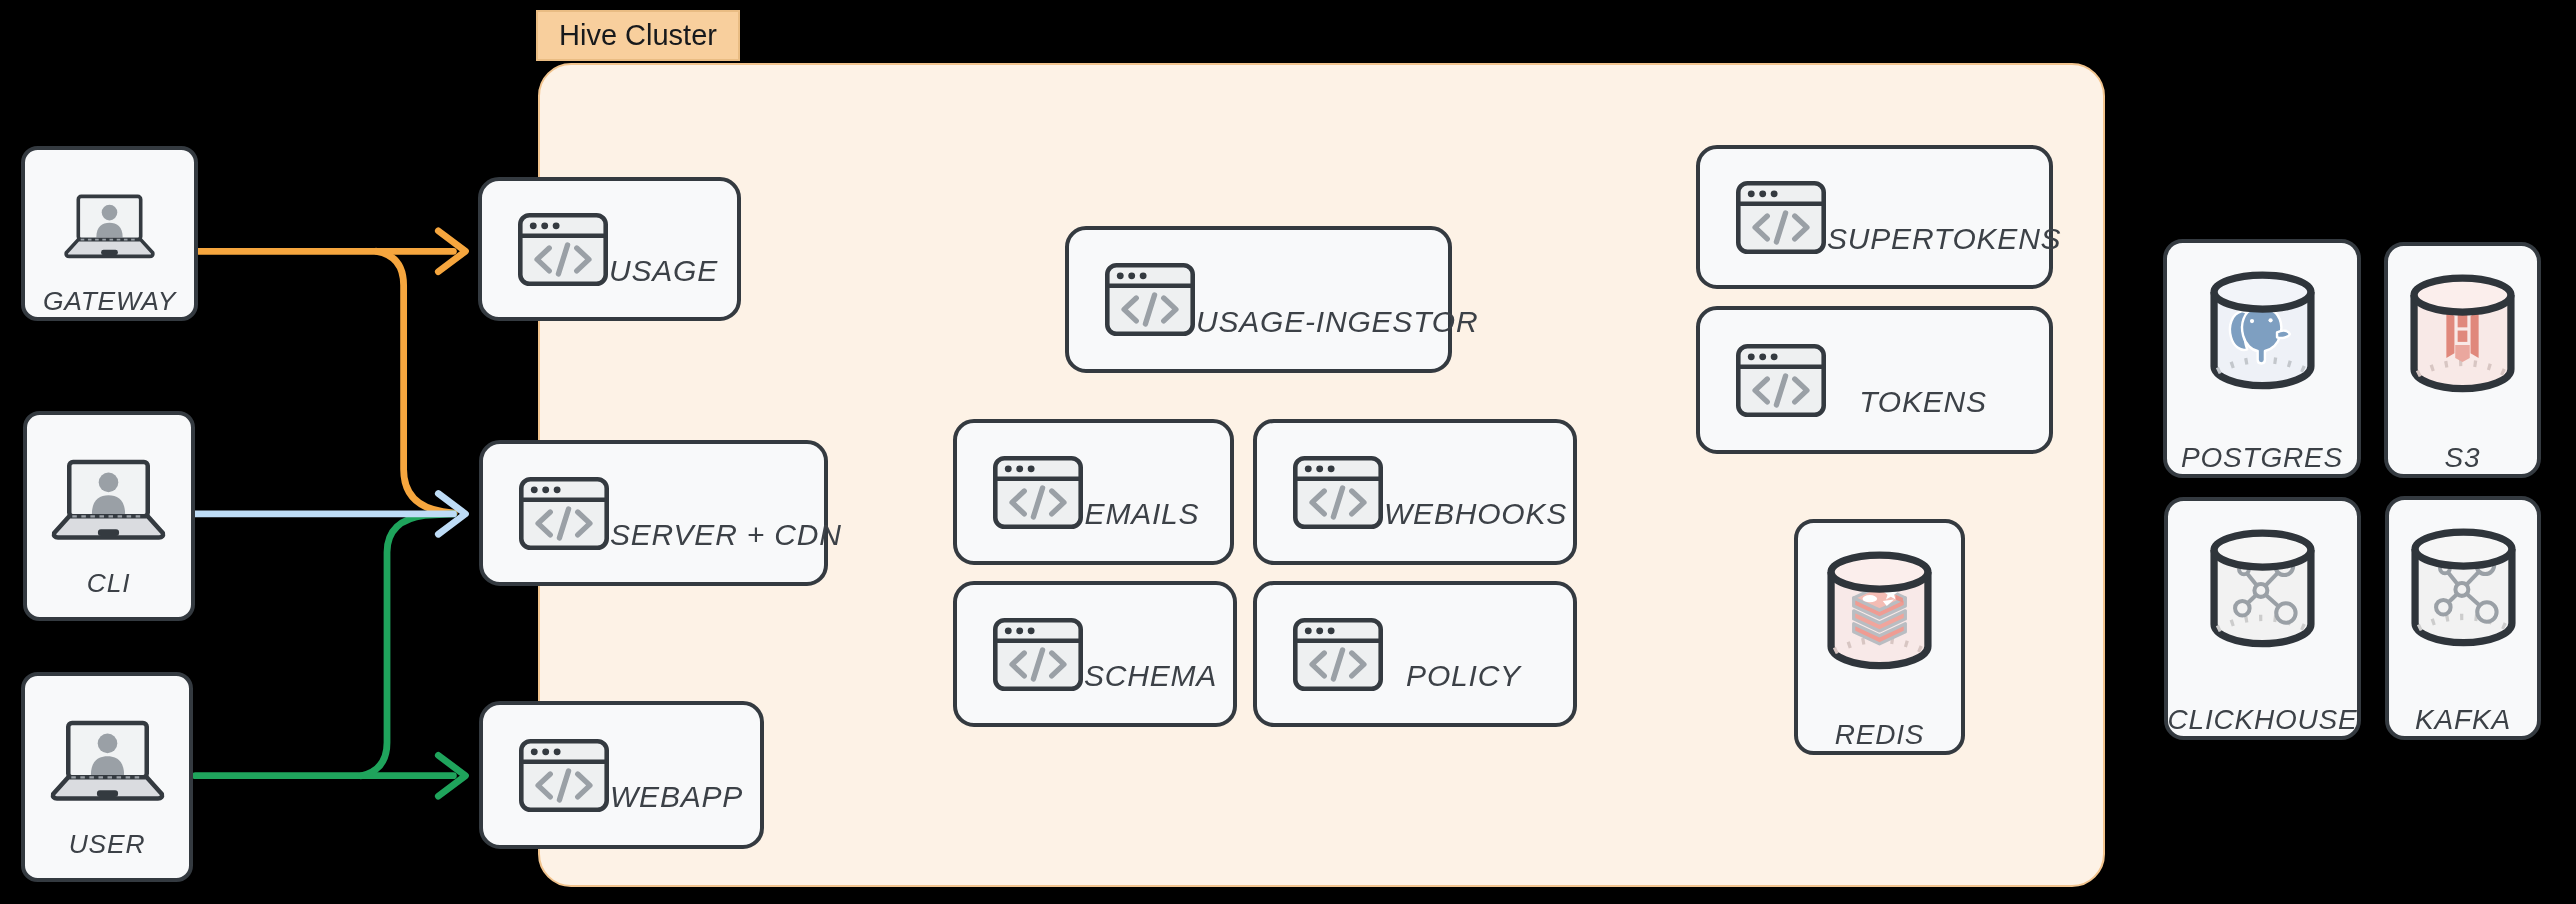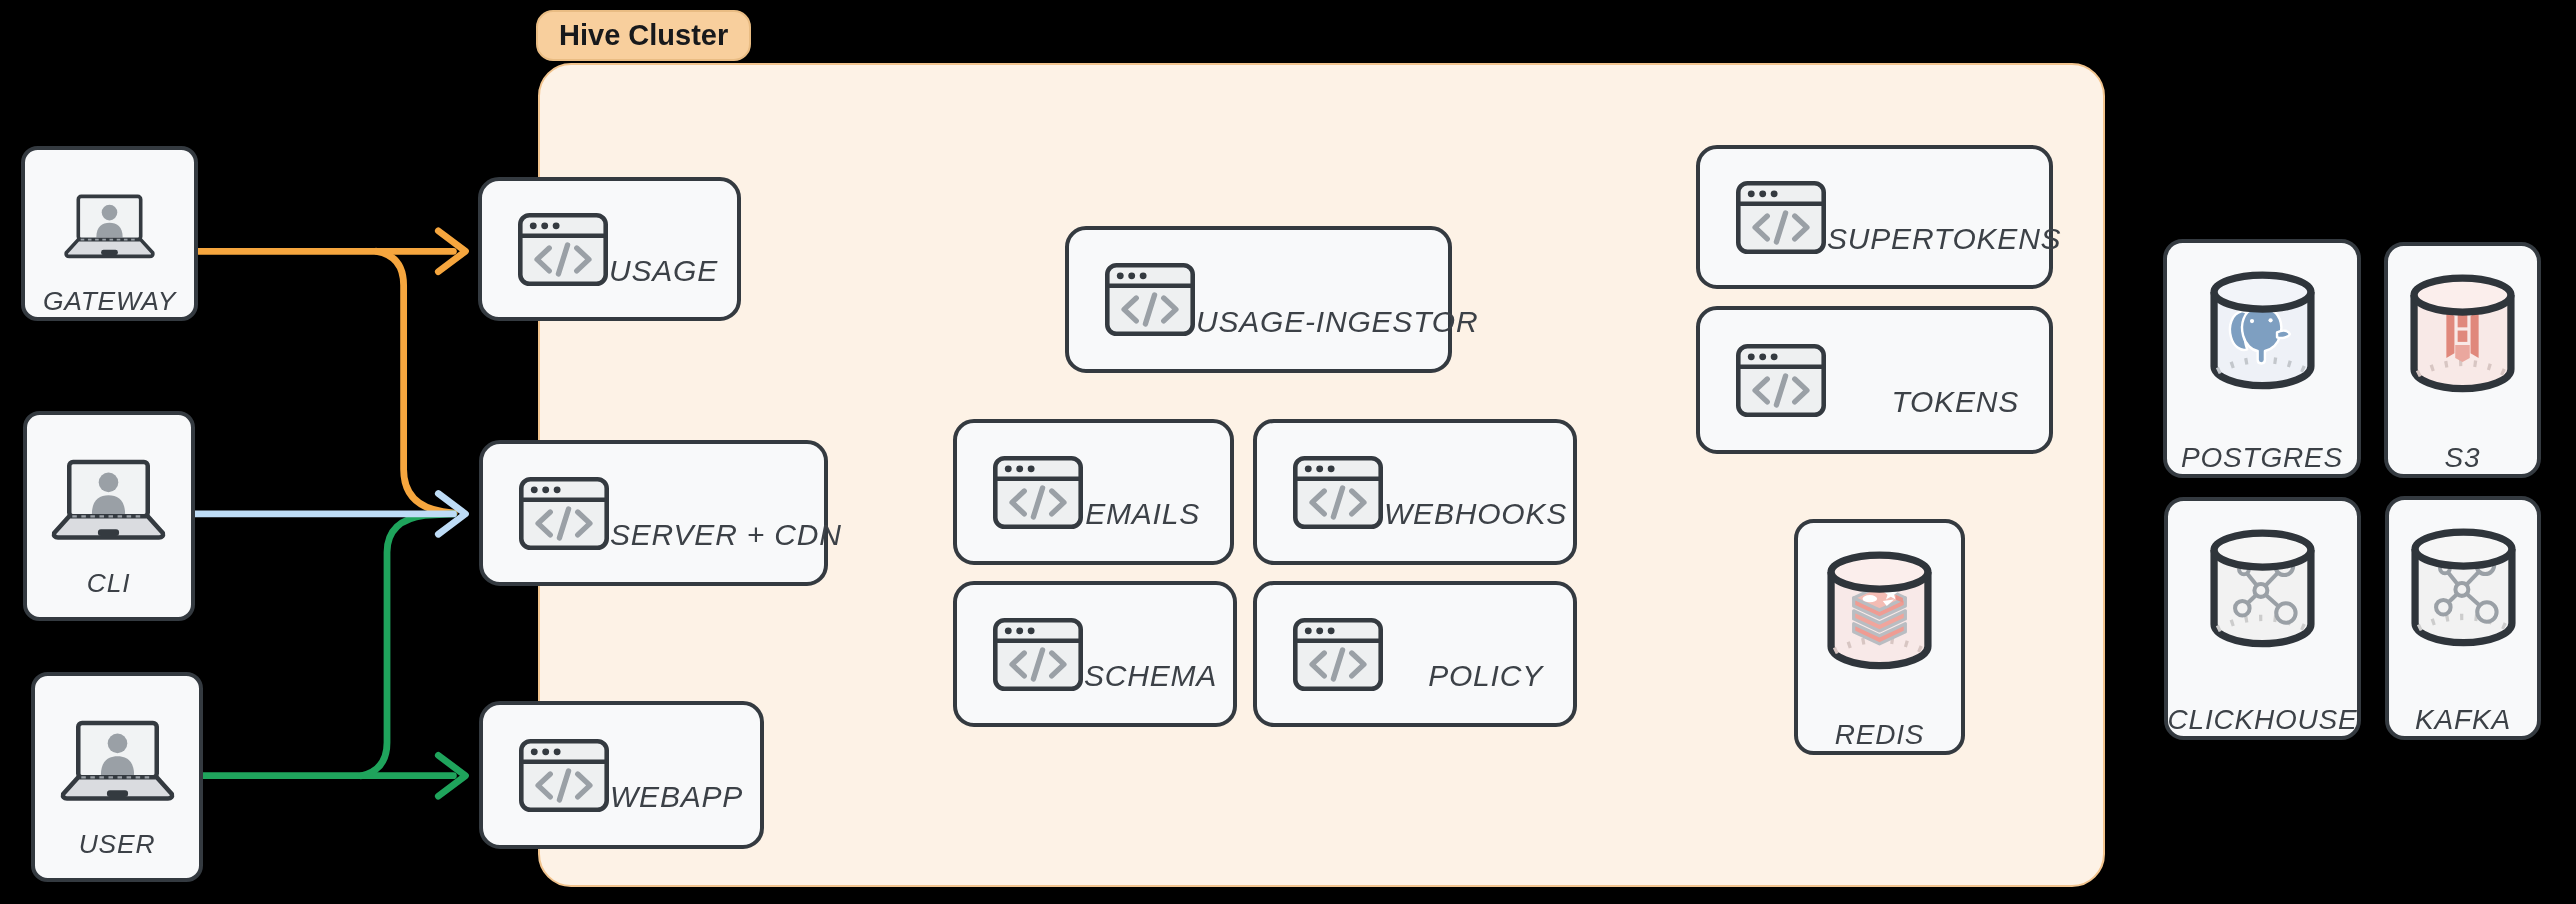--- a/index.html
+++ b/index.html
@@ -2,26 +2,26 @@
 <html style="font-size:12px"><head>
 <meta charset="utf-8">
 <style>
   html,body{margin:0;padding:0;background:#000;}
   .stage{position:relative;width:2576px;height:904px;background:#000;overflow:hidden;
          font-family:"Liberation Sans",sans-serif;}
   .arrows{position:absolute;left:0;top:0;width:2576px;height:904px;z-index:2;}
   .cluster{position:absolute;left:538px;top:63px;width:1567px;height:824px;
            background:#fdf2e6;border:2.3px solid #f2c48e;border-radius:33px;box-sizing:border-box;z-index:1;}
   .cluster-label{position:absolute;left:536px;top:9.8px;z-index:3;background:#f8cf9d;
-           border:2.3px solid #e9bc83;border-radius:17px;padding:6px 21px;font-size:29px;
-           font-weight:700;color:#17191c;line-height:1.2;}
+           border:2.3px solid #e9bc83;border-radius:0;padding:6px 21px;font-size:29px;
+           font-weight:400;color:#17191c;line-height:1.2;}
   .node{position:absolute;background:#f8f9fa;border:4.5px solid #343a40;box-sizing:border-box;z-index:3;}
   .svc{border-radius:21px;display:flex;align-items:center;padding:0 30px 0 35px;}
   .svc .ic{flex:0 0 auto;display:block;}
-  .svc .lbl{flex:1 1 auto;text-align:right;margin-top:44px;}
+  .svc .lbl{flex:1 1 auto;text-align:center;margin-top:44px;}
   .lbl{font-style:italic;font-size:30px;color:#3c4147;letter-spacing:0.8px;white-space:nowrap;}
   .actor{border-radius:16.6px;display:flex;flex-direction:column;align-items:center;justify-content:flex-start;}
   .actor .ic{margin-top:44px;}
   .actor .lbl{margin-top:26px;font-size:26.4px;}
   .db{border-radius:19.6px;display:flex;flex-direction:column;align-items:center;justify-content:space-between;}
   .db .ic{margin-top:26px;}
   .db .lbl{margin-top:12px;font-size:28px;}
   .defs{position:absolute;width:0;height:0;overflow:hidden;}
 </style>
 </head>
@@ -137,21 +137,21 @@
         <use href="#sym-laptop"></use>
       </svg>
     <div class="lbl">GATEWAY</div>
   </div>
   <div class="node actor" style="left:22.6px;top:411px;width:172px;height:210px;">
     <svg class="ic" width="121" height="83" viewBox="0 0 160 110">
         <use href="#sym-laptop"></use>
       </svg>
     <div class="lbl">CLI</div>
   </div>
-  <div class="node actor" style="left:31px;top:672px;width:172px;height:210px;">
+  <div class="node actor" style="left:21px;top:672px;width:172px;height:210px;">
     <svg class="ic" width="121" height="83" viewBox="0 0 160 110">
         <use href="#sym-laptop"></use>
       </svg>
     <div class="lbl">USER</div>
   </div>
 
   <div class="node svc" style="left:478px;top:177px;width:263px;height:144px;">
     <svg class="ic" width="92" height="75" viewBox="0 0 122 100">
         <use href="#sym-browser"></use>
       </svg>

